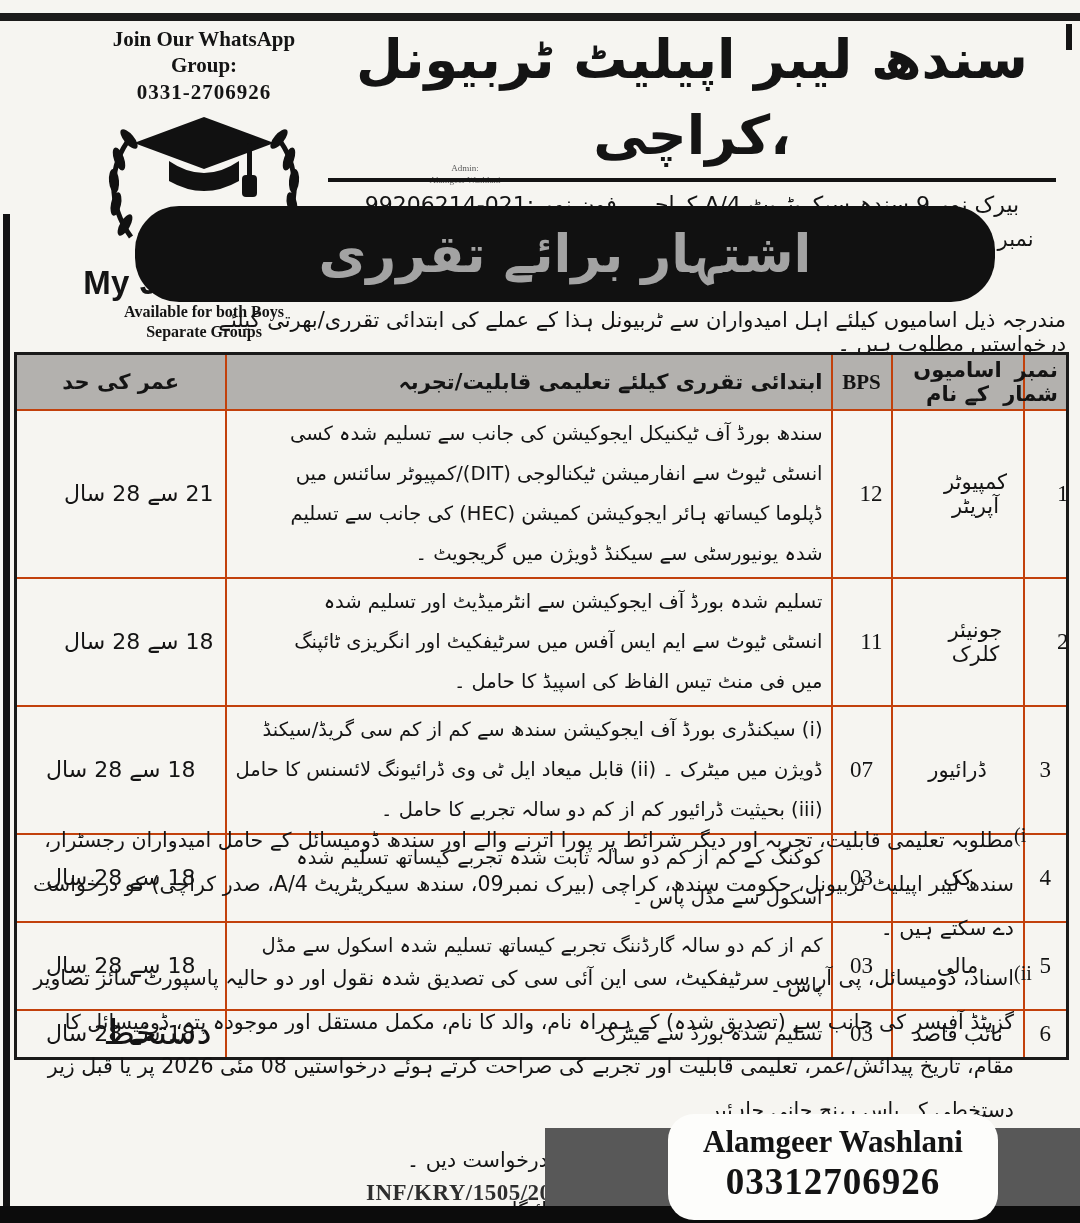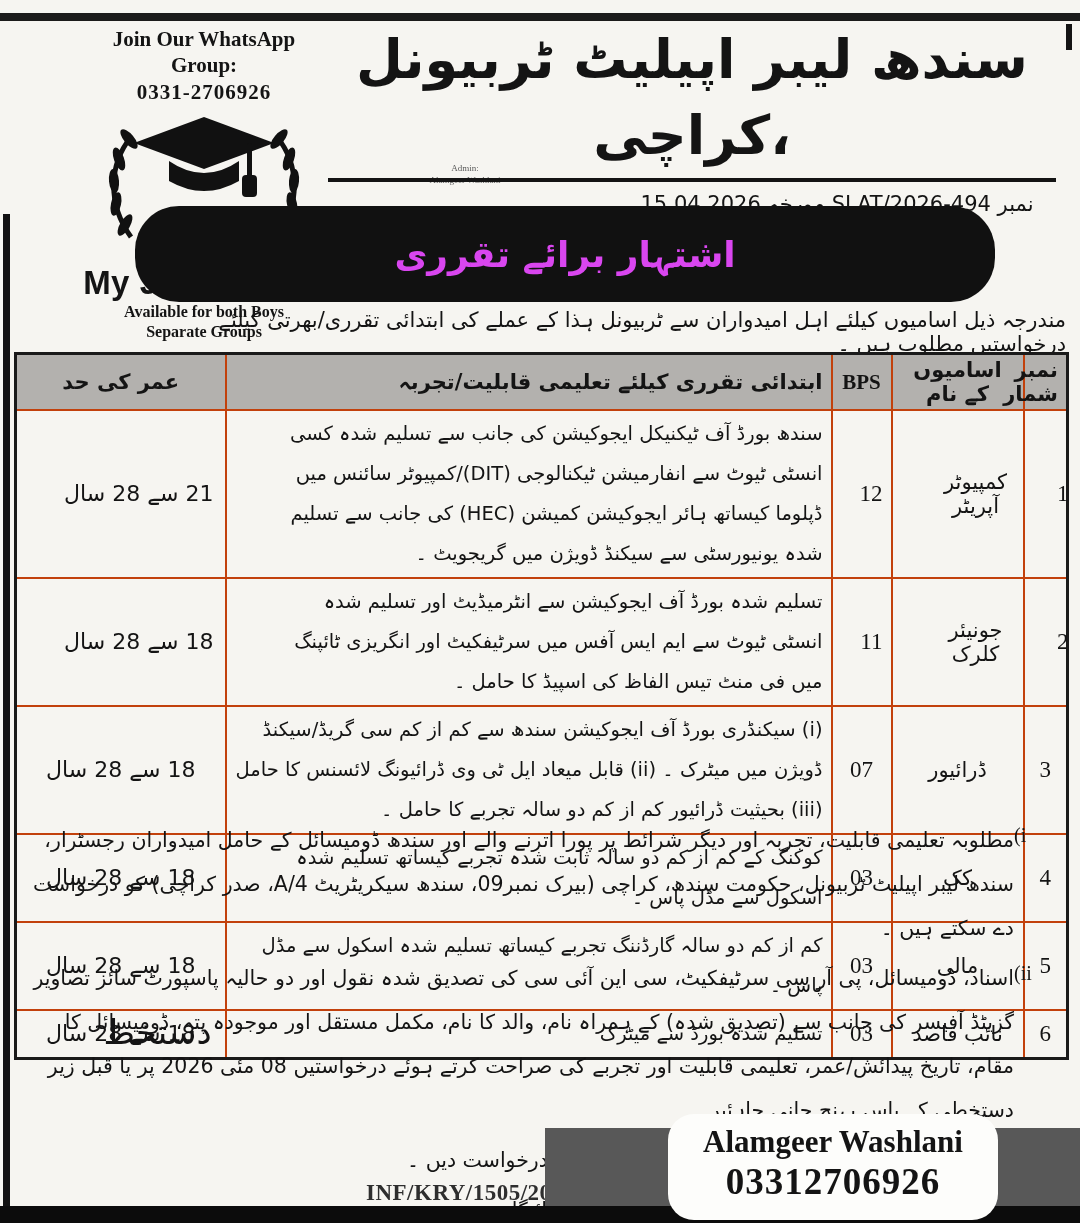--- a/index.html
+++ b/index.html
@@ -22,21 +22,21 @@
            font-family:"Liberation Serif", serif; font-size:9px; line-height:12px; }
 
   
   .masthead { position:absolute; left:328px; top:22px; width:728px; direction:rtl; text-align:center; }
   .title { font-size:54px; font-weight:bold; line-height:76px; padding-bottom:4px; border-bottom:4px solid #141414; }
   .address { font-size:22px; margin-top:10px; }
   .refline { font-size:21px; margin-top:10px; padding-left:290px; }
 
   .banner { position:absolute; left:135px; top:206px; width:860px; height:96px; background:#111;
             border-radius:44px; display:flex; align-items:center; justify-content:center; }
-  .banner span { color:#d946ef; font-weight:bold; font-size:36px; letter-spacing:10px; direction:rtl; white-space:nowrap; }
+  .banner span { color:#a3a3a3; font-weight:bold; font-size:52px; letter-spacing:10px; direction:rtl; white-space:nowrap; }
 
   .intro { position:absolute; left:150px; top:308px; width:916px; direction:rtl; text-align:right; font-size:21px; }
 
   
   table.jobs { position:absolute; left:14px; top:352px; width:1052px; border-collapse:collapse; table-layout:fixed;
                direction:rtl; border:3px solid #1a1a1a; }
   table.jobs th, table.jobs td { border:2px solid #c2410c; vertical-align:middle; padding:3px 8px; }
   table.jobs th { background:#b3b1ae; font-size:21px; font-weight:bold; height:46px; }
   .c-serial { width:44px; text-align:center; }
   .c-post   { width:132px; text-align:center; }
@@ -127,20 +127,21 @@
     <div class="sub">Available for both Boys</div>
     <div class="sub">Separate Groups</div>
   </div>
   <div class="admin">
     <div>Admin:</div>
     <div>Alamgeer Washlani</div>
   </div>
 
   <div class="masthead">
     <div class="title">سندھ لیبر اپیلیٹ ٹربیونل ،کراچی</div>
+    <div class="address">بیرک نمبر9،سندھ سیکریٹریٹ 4/A،کراچی ۔فون نمبر:021-99206214</div>
     <div class="refline">نمبر SLAT/2026-494 مورخہ 15.04.2026</div>
   </div>
 
   <div class="banner">
     <span>اشتہار برائے تقرری</span>
   </div>
 
   <div class="intro">مندرجہ ذیل اسامیوں کیلئے اہل امیدواران سے ٹربیونل ہذا کے عملے کی ابتدائی تقرری/بھرتی کیلئے درخواستیں مطلوب ہیں ۔</div>
 
   <table class="jobs">

